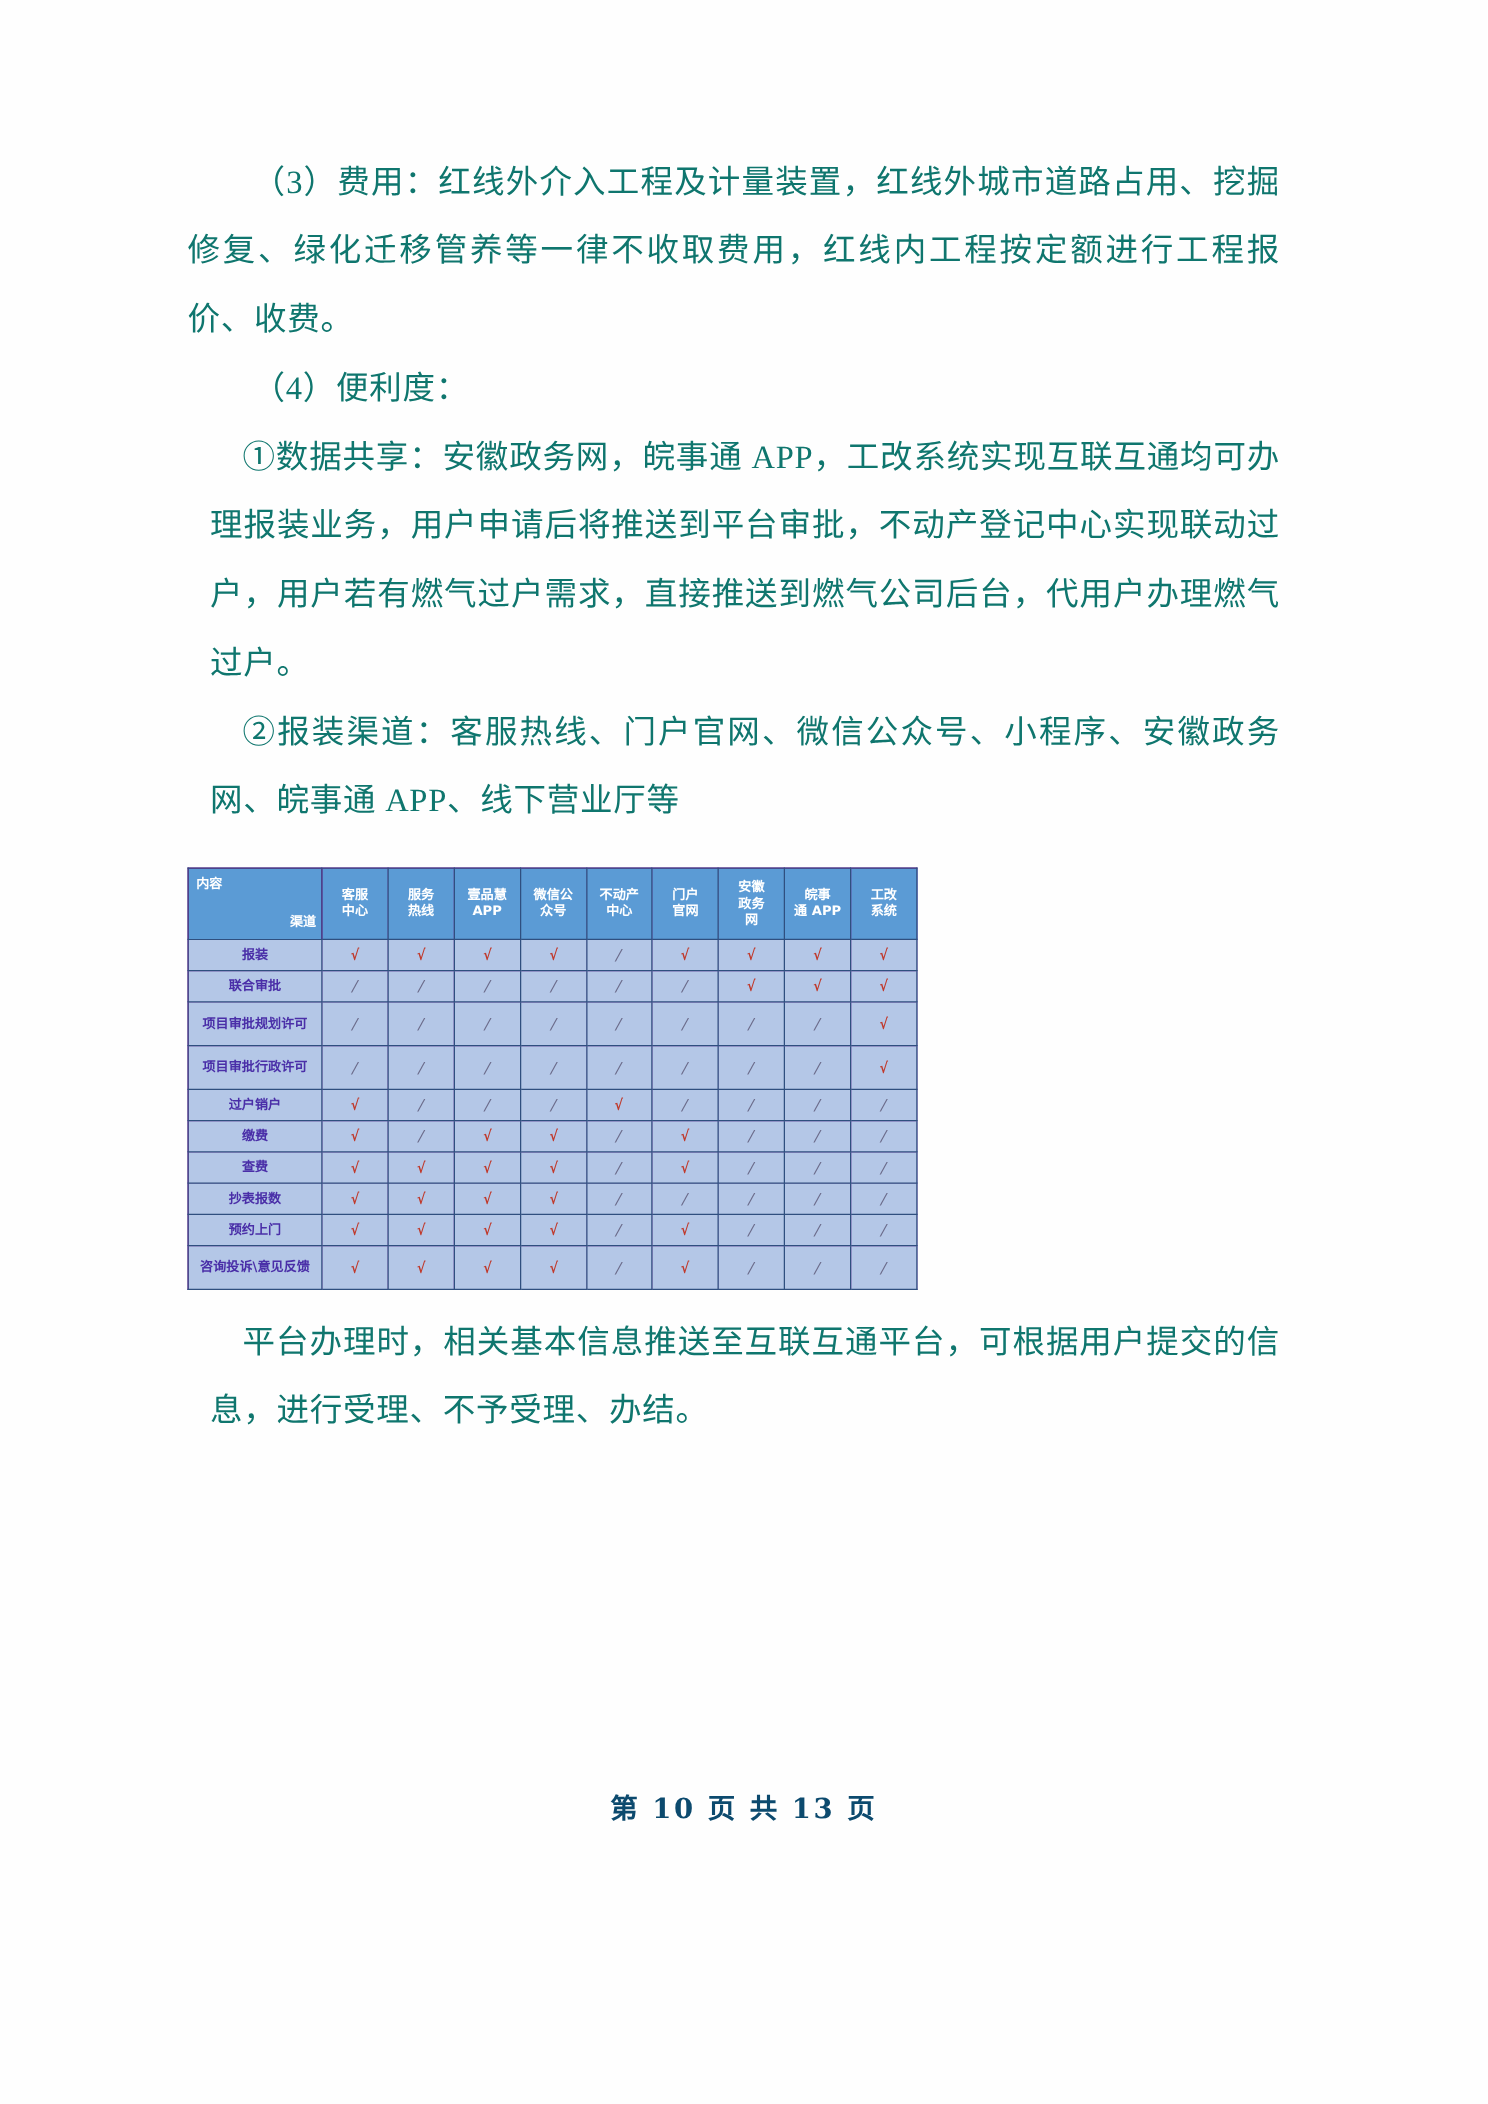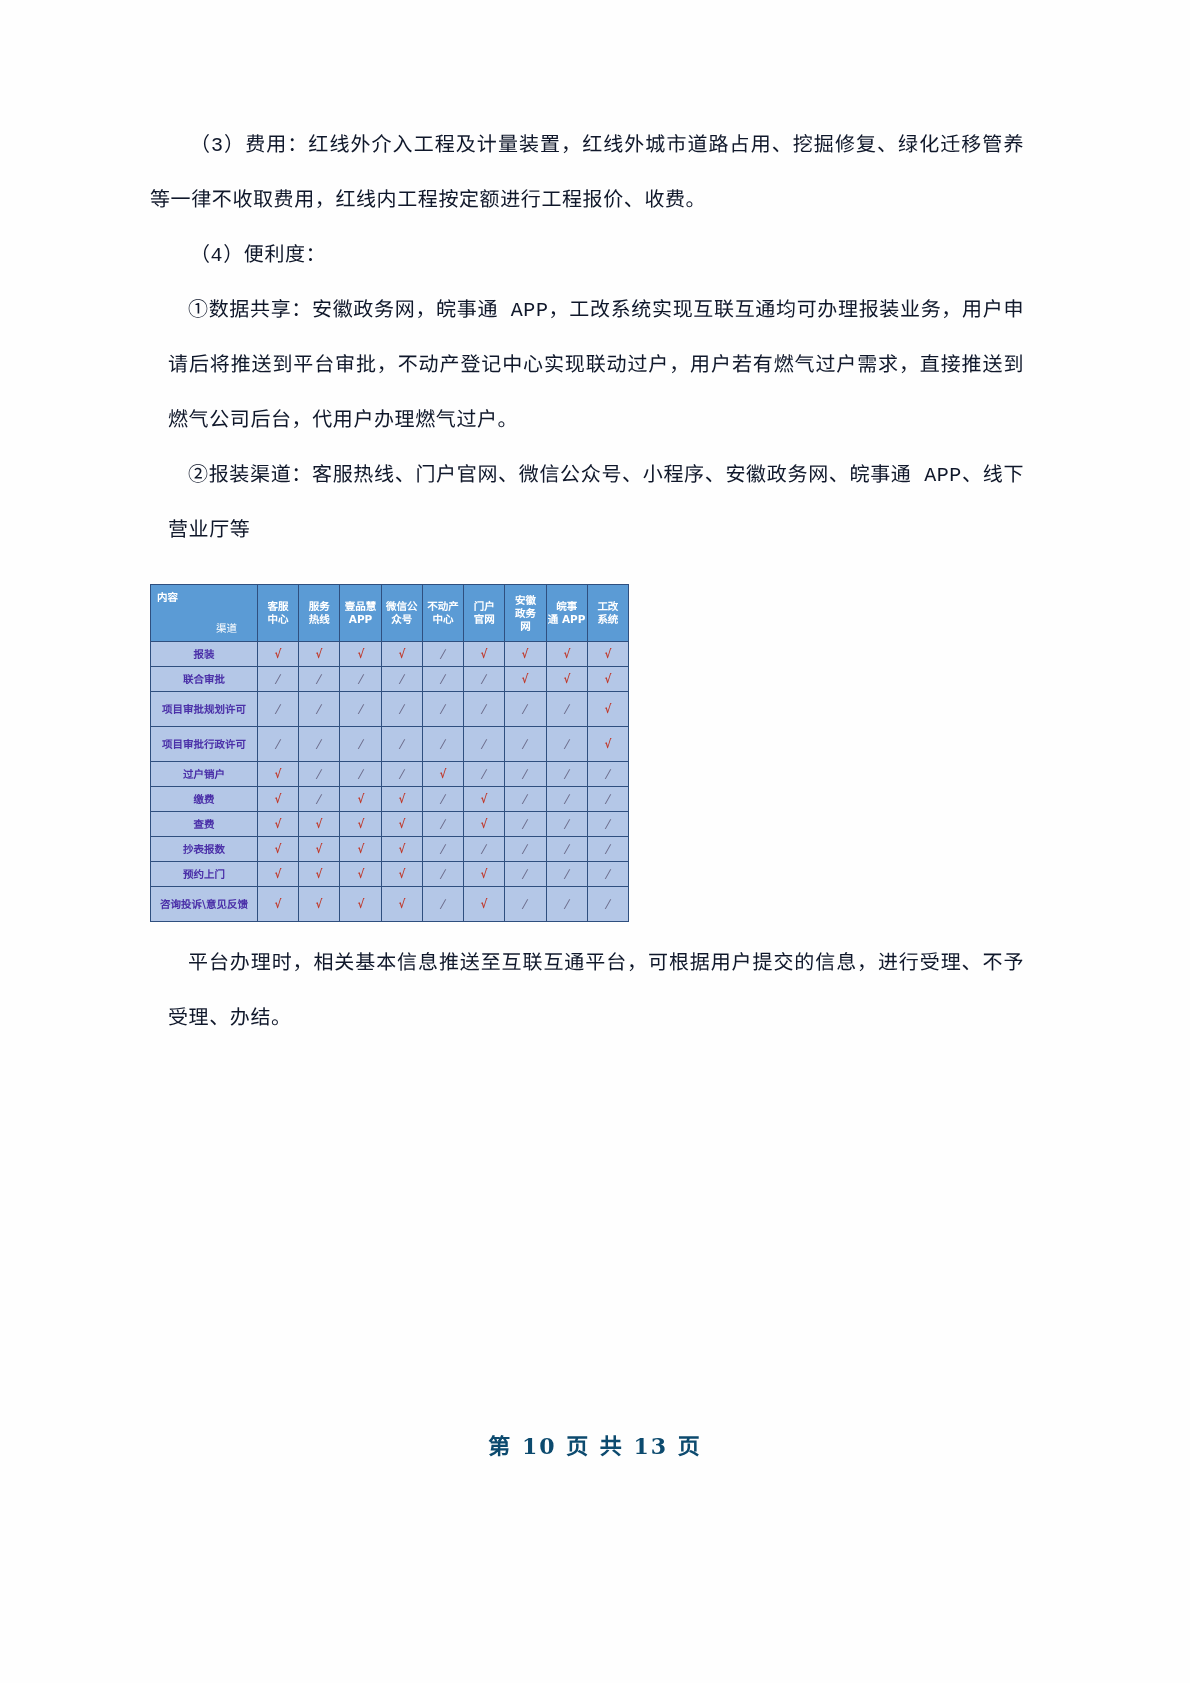--- a/index.html
+++ b/index.html
@@ -25,43 +25,43 @@
 
   .content {
     position: absolute;
     left: 150px;
     top: 118px;
     width: 874px;
   }
 
   
   .para {
-    font-size: 20px;
+    font-size: 26px;
     line-height: 55px;
     letter-spacing: 0.6px;
     text-align: justify;
     text-justify: inter-ideograph;
     margin: 0 0 0 0;
-    color: #0f172a;
-    font-family: Liberation Mono, monospace;
+    color: #0f766e;
+    font-family: Liberation Serif, serif;
   }
   .para.indent { text-indent: 2em; }
   .para.indent-small { text-indent: 1em; margin-left: 18px; }
   .para + .para { margin-top: 0; }
   .gap-md { height: 14px; }
 
   
   .table-wrap {
     margin-top: 26px;
     margin-left: 0px;
   }
   table.fn-table {
     border-collapse: collapse;
     table-layout: fixed;
-    width: 479px;
+    width: 584px;
     font-family: "DejaVu Sans", "Liberation Sans", sans-serif;
     background: #a21caf;
     border: 1px solid #8ea9d0;
   }
   table.fn-table td, table.fn-table th {
     border: 1px solid #2f4f7f;
     padding: 0;
     text-align: center;
     vertical-align: middle;
   }
@@ -83,24 +83,24 @@
   th.corner .c-top {
     position: absolute;
     left: 6px;
     top: 6px;
     font-size: 10.5px;
     font-weight: bold;
     color: #ffffff;
   }
   th.corner .c-bot {
     position: absolute;
-    right: 20px;
+    right: 4px;
     bottom: 6px;
     font-size: 10.5px;
-    font-weight: normal;
+    font-weight: bold;
     color: #ffffff;
   }
   tbody td {
     background: #b4c7e7;
     height: 24px;
     font-size: 10.5px;
     color: #3b2a8c;
   }
   td.rowlabel {
     color: #4a2fa8;

